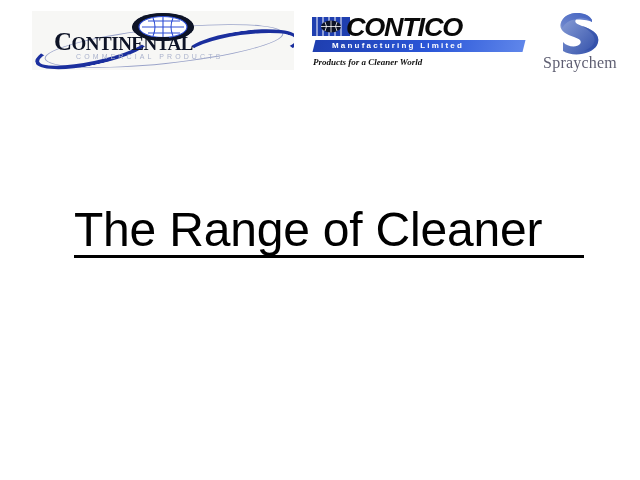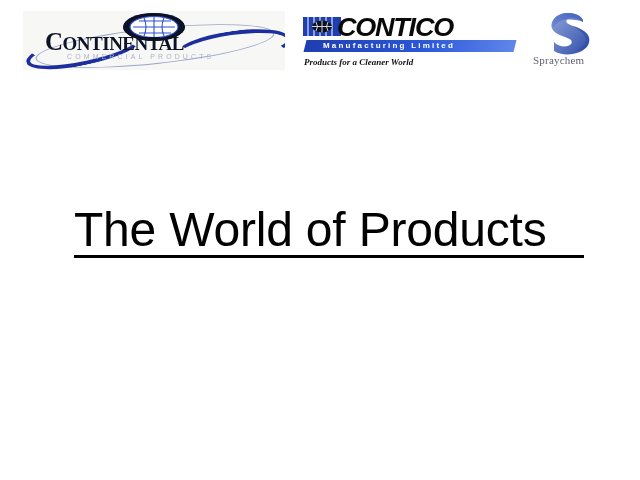--- a/index.html
+++ b/index.html
@@ -11,21 +11,21 @@
     height: 480px;
     background: #ffffff;
     font-family: "Liberation Sans", sans-serif;
     overflow: hidden;
     position: relative;
   }
 
   
   #logo-band {
     position: absolute;
-    left: 7px; top: 0;
+    left: 16px; top: 0;
     width: 564px;
     height: 80px;
   }
 
   
   #continental-logo {
     position: absolute;
     left: 16px;
     top: 11px;
     width: 262px;
@@ -176,22 +176,23 @@
     top: 0px;
     width: 50px;
     height: 46px;
   }
   #spraychem-mark svg { display:block; }
   #spraychem-name {
     position: absolute;
     left: 0px;
     top: 44px;
     width: 76px;
+    text-align: center;
     font-family: "Liberation Serif", serif;
-    font-size: 11px;
+    font-size: 16px;
     color: #3a3a52;
     letter-spacing: 0.2px;
     white-space: nowrap;
     opacity: 0.82;
   }
 
   
   #slide-title {
     position: absolute;
     left: 74px;
@@ -284,16 +285,16 @@
         <path d="M38 10 C34 2 16 0 9 9 C2 18 10 24 20 27 C26 29 28 31 26 34 C23 38 13 37 9 32 L9 41 C18 47 38 45 43 35 C48 25 38 19 28 16 C22 14 20 12 22 9.5 C24.5 6.5 33 7 38 12 Z" fill="url(#sgA)"></path>
         <path d="M38 10 C34 2 16 0 9 9 C6.5 12.2 6.8 15.2 8.6 17.7 C11 13 16 9.2 22 9.4 C27 9.6 34 9.8 38 12 Z" fill="url(#sgB)" opacity="0.85"></path>
         <path d="M43 35 C48 25 38 19 28 16 C34.5 20 40.5 24.5 40.6 29.5 C40.7 34 37 38.5 30 40.5 C36 40.5 41 39 43 35 Z" fill="#2f4da8" opacity="0.6"></path>
       </svg>
     </div>
     <div id="spraychem-name">Spraychem</div>
   </div>
 
 </div>
 
-<div id="slide-title">The World of Products</div>
+<div id="slide-title">The Range of Cleaner</div>
 <div id="slide-title-underline"></div>
 
 <div id="slide-body"></div>
 
 </body></html>

